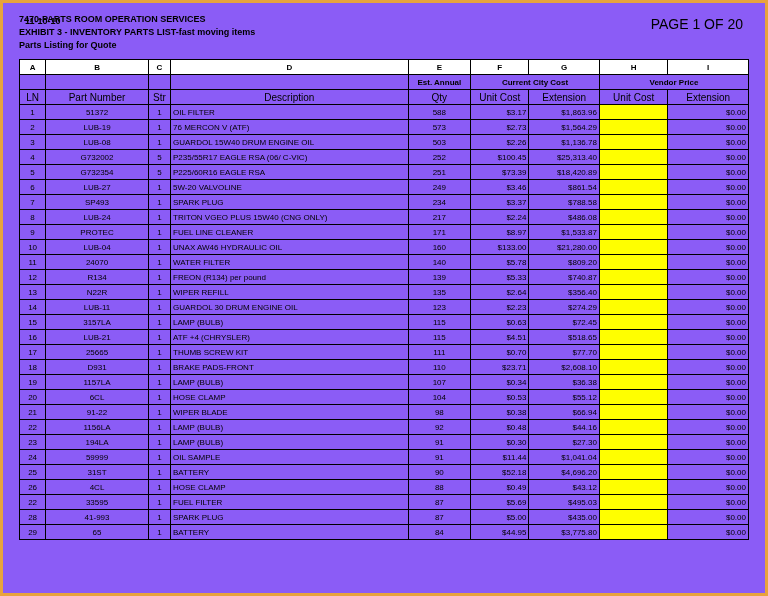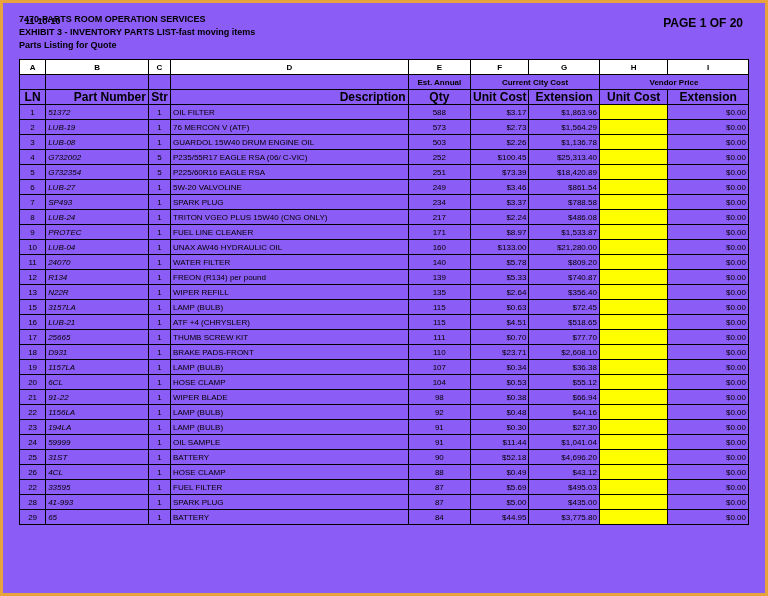--- a/index.html
+++ b/index.html
@@ -37,22 +37,22 @@
     position: absolute;
     left: 6px;
     top: 3px;
     font-size: 9px;
     font-weight: bold;
   }
   .hdr-page {
     position: absolute;
     right: 6px;
     top: 3px;
-    font-size: 12px;
-    font-weight: bold;
+    font-size: 14px;
+    font-weight: normal;
   }
   .hdr-center {
     font-size: 9px;
     font-weight: bold;
     line-height: 13px;
   }
   .hdr-center div { white-space: nowrap; }
   
   table.sheet {
     border-collapse: collapse;
@@ -87,29 +87,29 @@
     height: 15px;
   }
   tr.grouphdr td.blank {
     border-left: 1px solid #000;
     border-right: 1px solid #000;
     border-top: 1px solid #000;
     border-bottom: 1px solid #000;
   }
   
   tr.fieldhdr td {
-    font-weight: bold;
-    font-size: 12px;
+    font-weight: normal;
+    font-size: 10px;
     text-align: center;
     height: 15px;
   }
-  tr.fieldhdr td.left { text-align: right; }
+  tr.fieldhdr td.left { text-align: center; }
   
   td.ln { text-align: center; }
-  td.part { text-align: left; font-style: italic; }
+  td.part { text-align: center; }
   td.str { text-align: center; }
   td.desc { text-align: left; }
   td.qty { text-align: center; }
   td.num { text-align: right; }
   td.yellow { background: #ffff00; }
 </style>
 </head>
 <body>
 
 <div class="page">
@@ -310,20 +310,31 @@
             <td class="part">N22R</td>
             <td class="str">1</td>
             <td class="desc">WIPER REFILL</td>
             <td class="qty">135</td>
             <td class="num">$2.64</td>
             <td class="num">$356.40</td>
             <td class="num yellow"></td>
             <td class="num">$0.00</td>
           </tr>
           <tr>
+            <td class="ln">14</td>
+            <td class="part">LUB-11</td>
+            <td class="str">1</td>
+            <td class="desc">GUARDOL 30 DRUM ENGINE OIL</td>
+            <td class="qty">123</td>
+            <td class="num">$2.23</td>
+            <td class="num">$274.29</td>
+            <td class="num yellow"></td>
+            <td class="num">$0.00</td>
+          </tr>
+          <tr>
             <td class="ln">15</td>
             <td class="part">3157LA</td>
             <td class="str">1</td>
             <td class="desc">LAMP (BULB)</td>
             <td class="qty">115</td>
             <td class="num">$0.63</td>
             <td class="num">$72.45</td>
             <td class="num yellow"></td>
             <td class="num">$0.00</td>
           </tr>

